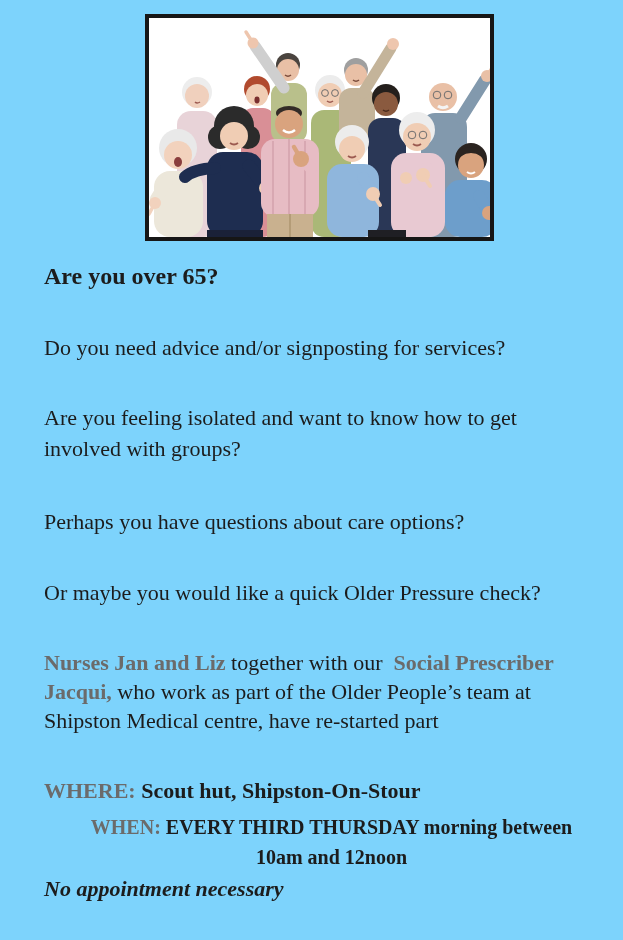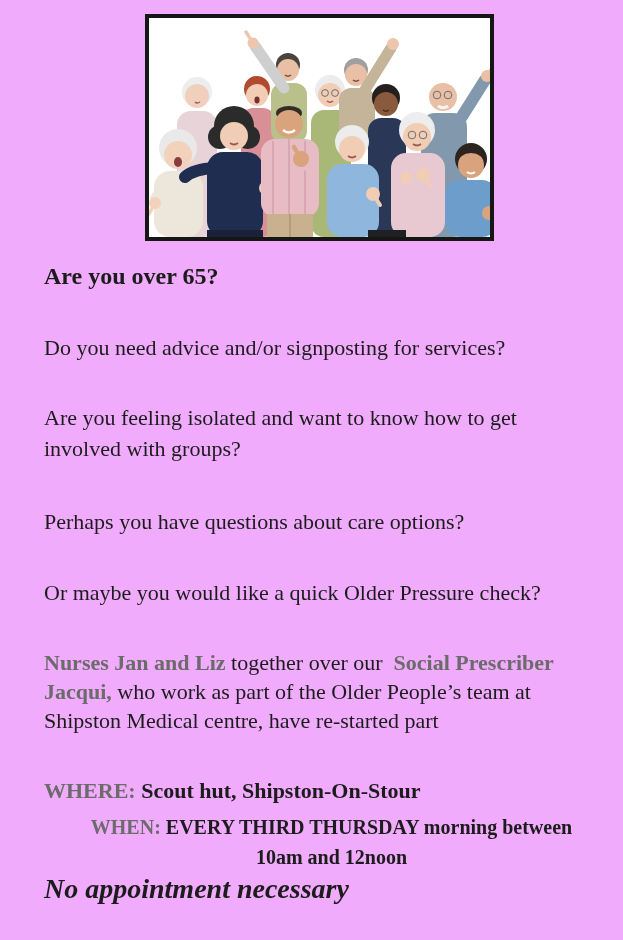--- a/index.html
+++ b/index.html
@@ -2,21 +2,21 @@
 <html><head>
 <meta charset="utf-8">
 <style>
   html,body{margin:0;padding:0;}
   body{
     width:623px;height:940px;background:#ffffff;overflow:hidden;
     font-family:"Liberation Serif","DejaVu Serif",serif;
     color:#1c1c1c;
     position:relative;
   }
-  .page{position:absolute;inset:0;background:#f0abfc;}
+  .page{position:absolute;inset:0;background:#7dd3fc;}
   .photo-frame{
     position:absolute;left:145px;top:14px;width:341px;height:219px;
     border:4px solid #161616;background:#ffffff;
   }
   .photo-frame svg{display:block;width:100%;height:100%;}
   .block{position:absolute;left:44px;}
   .block .seg{white-space:pre-wrap;}
   .seg.n{font-weight:normal;margin-top:18px;}
   .seg.b{font-weight:bold;}
   .seg.gb{font-weight:bold;color:#6b6b6b;}
@@ -25,21 +25,21 @@
   .heading{top:261px;font-size:24px;line-height:30px;width:560px;}
   .q{font-size:22px;line-height:31px;width:560px;}
   .q1{top:332px;}
   .q2{top:402px;}
   .q3{top:506px;}
   .q4{top:577px;}
   .intro{top:648px;font-size:22px;line-height:29px;width:575px;}
   .drop{top:742px;font-size:22px;line-height:30px;width:560px;}
   .where{top:776px;font-size:22px;line-height:30px;width:575px;}
   .when{top:812px;font-size:20px;line-height:30px;width:575px;text-align:center;}
-  .note{top:874px;font-size:28px;line-height:30px;width:560px;}
+  .note{top:874px;font-size:22px;line-height:30px;width:560px;}
 </style>
 </head>
 <body>
 
 <div class="page">
 
   <div class="photo-frame">
     <svg viewBox="0 0 341 219" role="img" preserveAspectRatio="none" aria-label="Group of happy older people cheering and pointing at the camera">
       <rect x="0" y="0" width="341" height="219" fill="#ffffff"></rect>
 
@@ -179,21 +179,21 @@
       <div><span class="seg n">involved with groups?</span></div>
     </div>
   <div class="block q q3">
       <div><span class="seg n">Perhaps you have questions about care options?</span></div>
     </div>
   <div class="block q q4">
       <div><span class="seg n">Or maybe you would like a quick Older Pressure check?</span></div>
     </div>
 
   <div class="block intro">
-      <div><span class="seg gb">Nurses Jan and Liz</span><span class="seg n"> together over our </span><span class="seg gb"> Social Prescriber</span></div>
+      <div><span class="seg gb">Nurses Jan and Liz</span><span class="seg n"> together with our </span><span class="seg gb"> Social Prescriber</span></div>
       <div><span class="seg gb">Jacqui,</span><span class="seg n"> who work as part of the Older People’s team at</span></div>
       <div><span class="seg n">Shipston Medical centre, have re-started part</span></div>
     </div>
 
   <div class="block where">
       <div><span class="seg gb">WHERE: </span><span class="seg b">Scout hut, Shipston-On-Stour</span></div>
     </div>
   <div class="block when">
       <div><span class="seg gb">WHEN: </span><span class="seg b">EVERY THIRD THURSDAY morning between</span></div>
       <div><span class="seg b">10am and 12noon</span></div>

